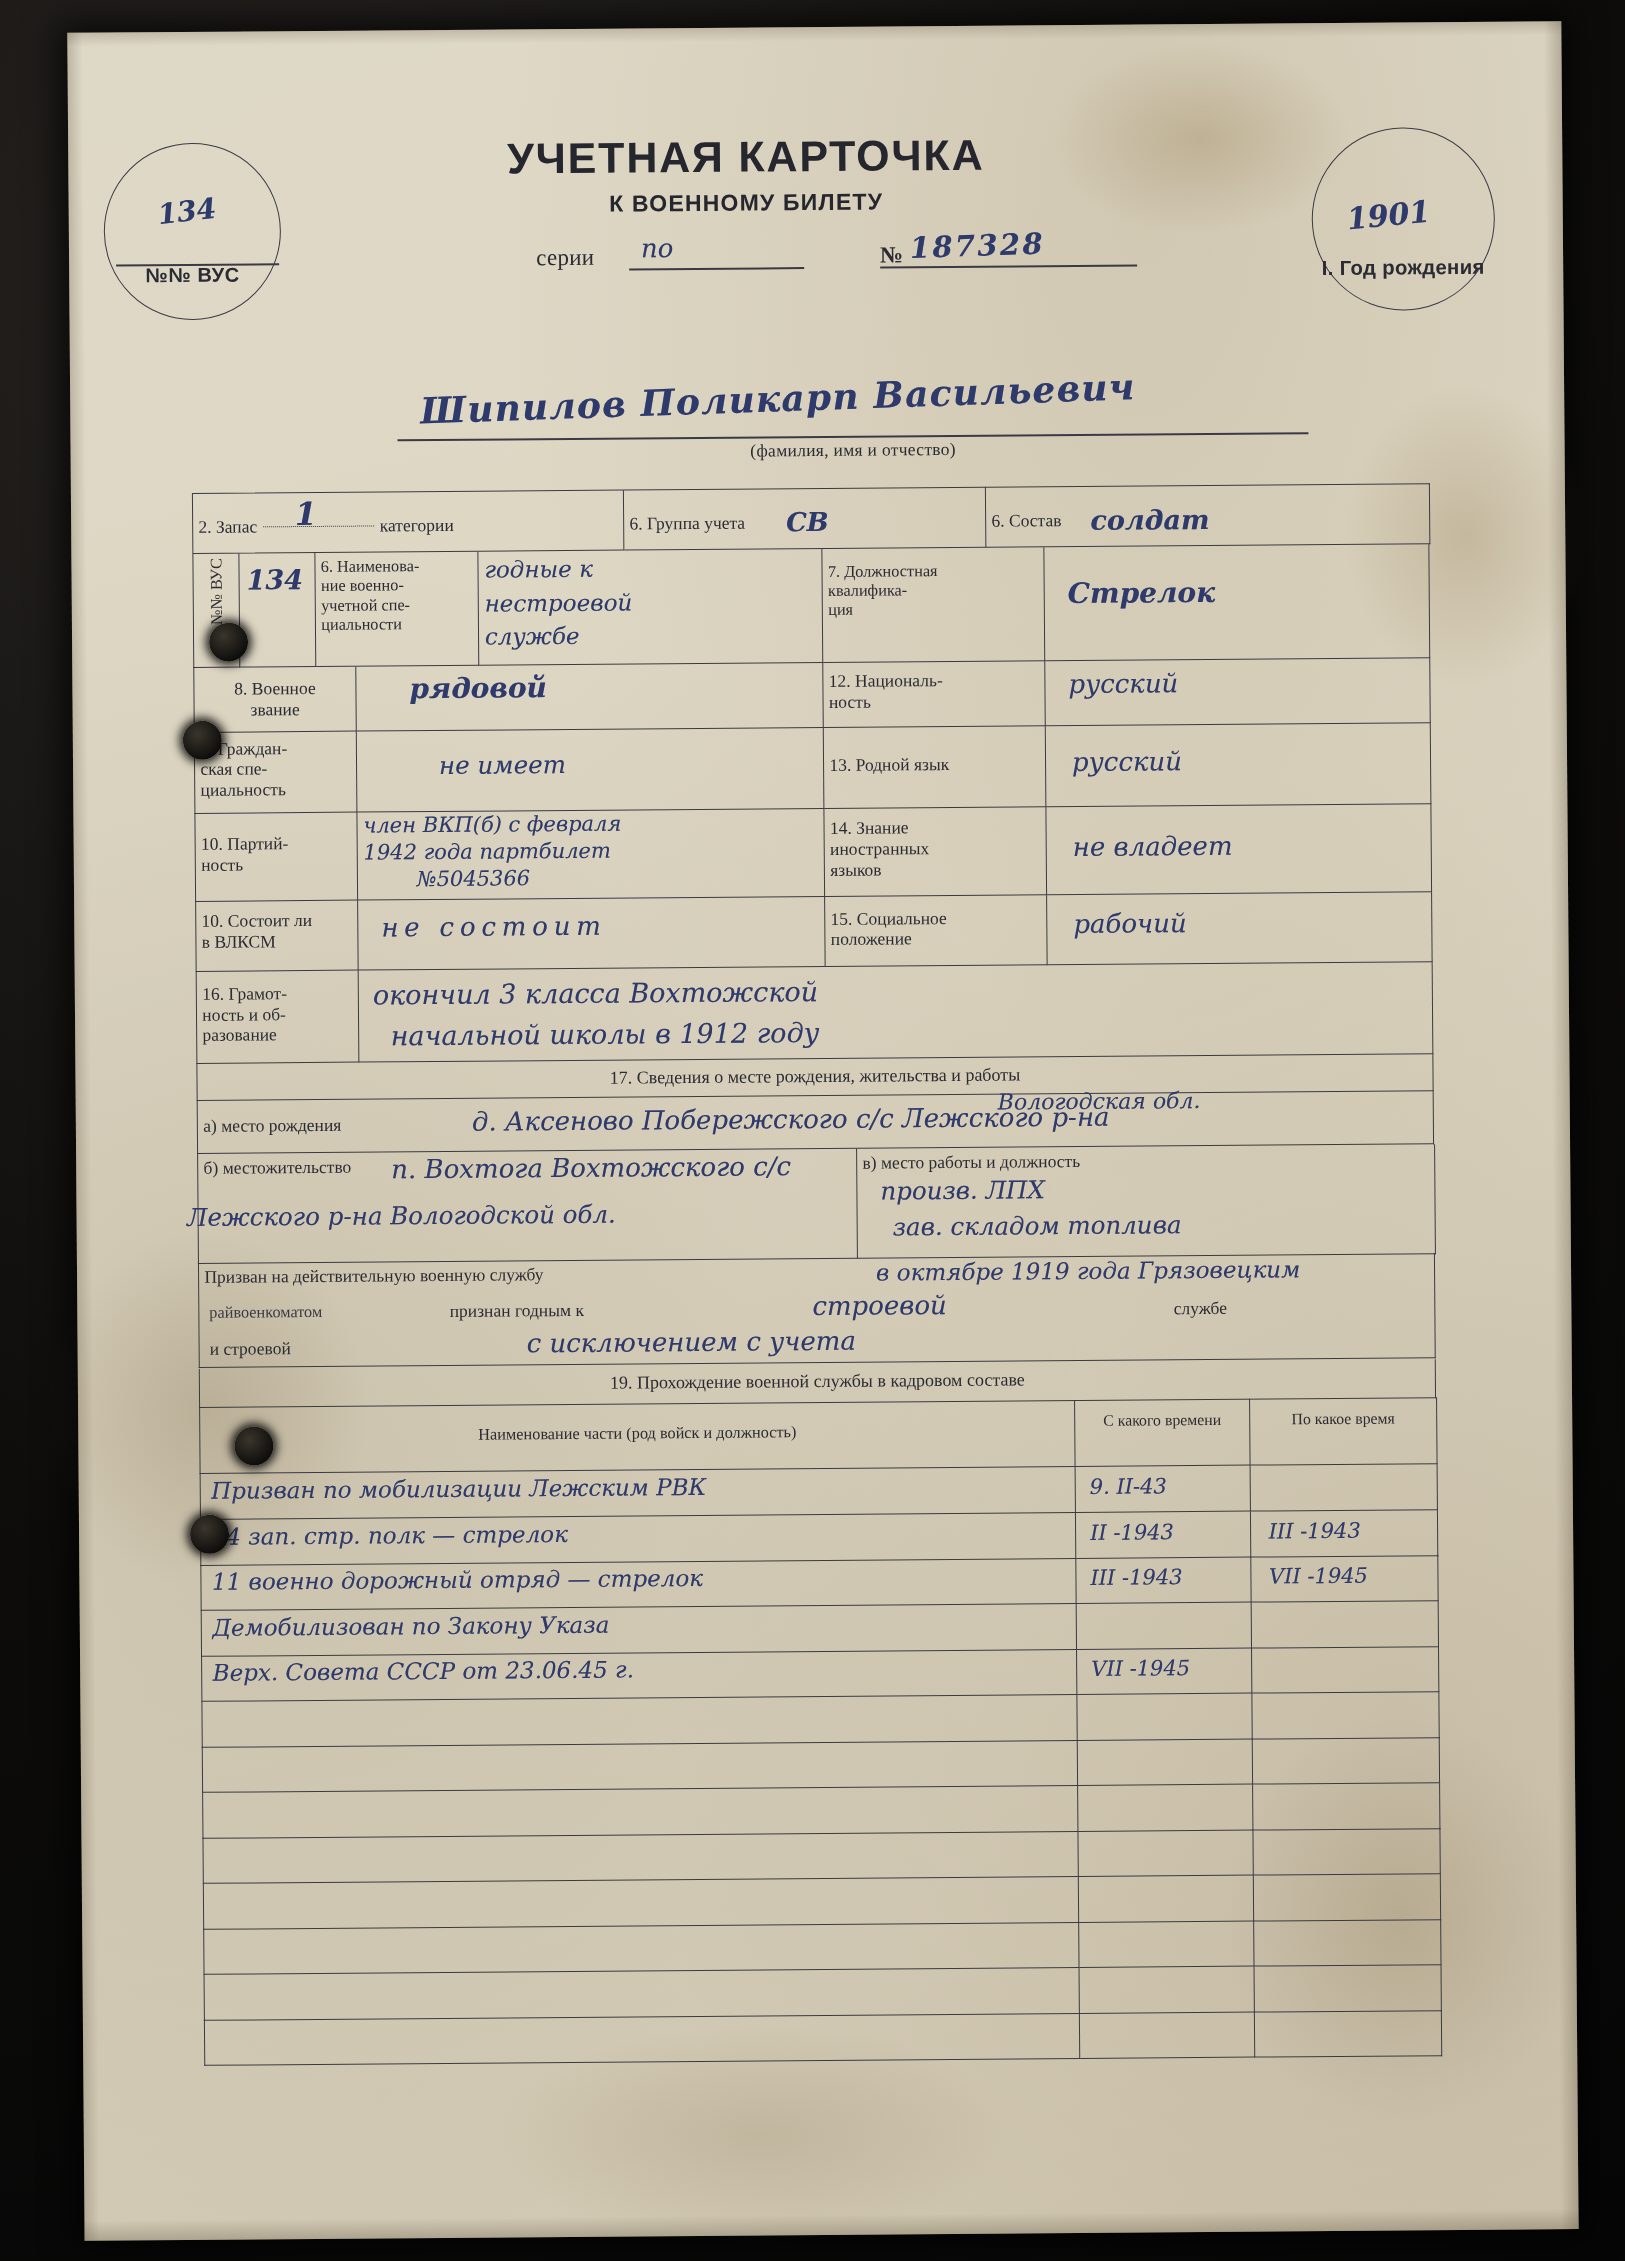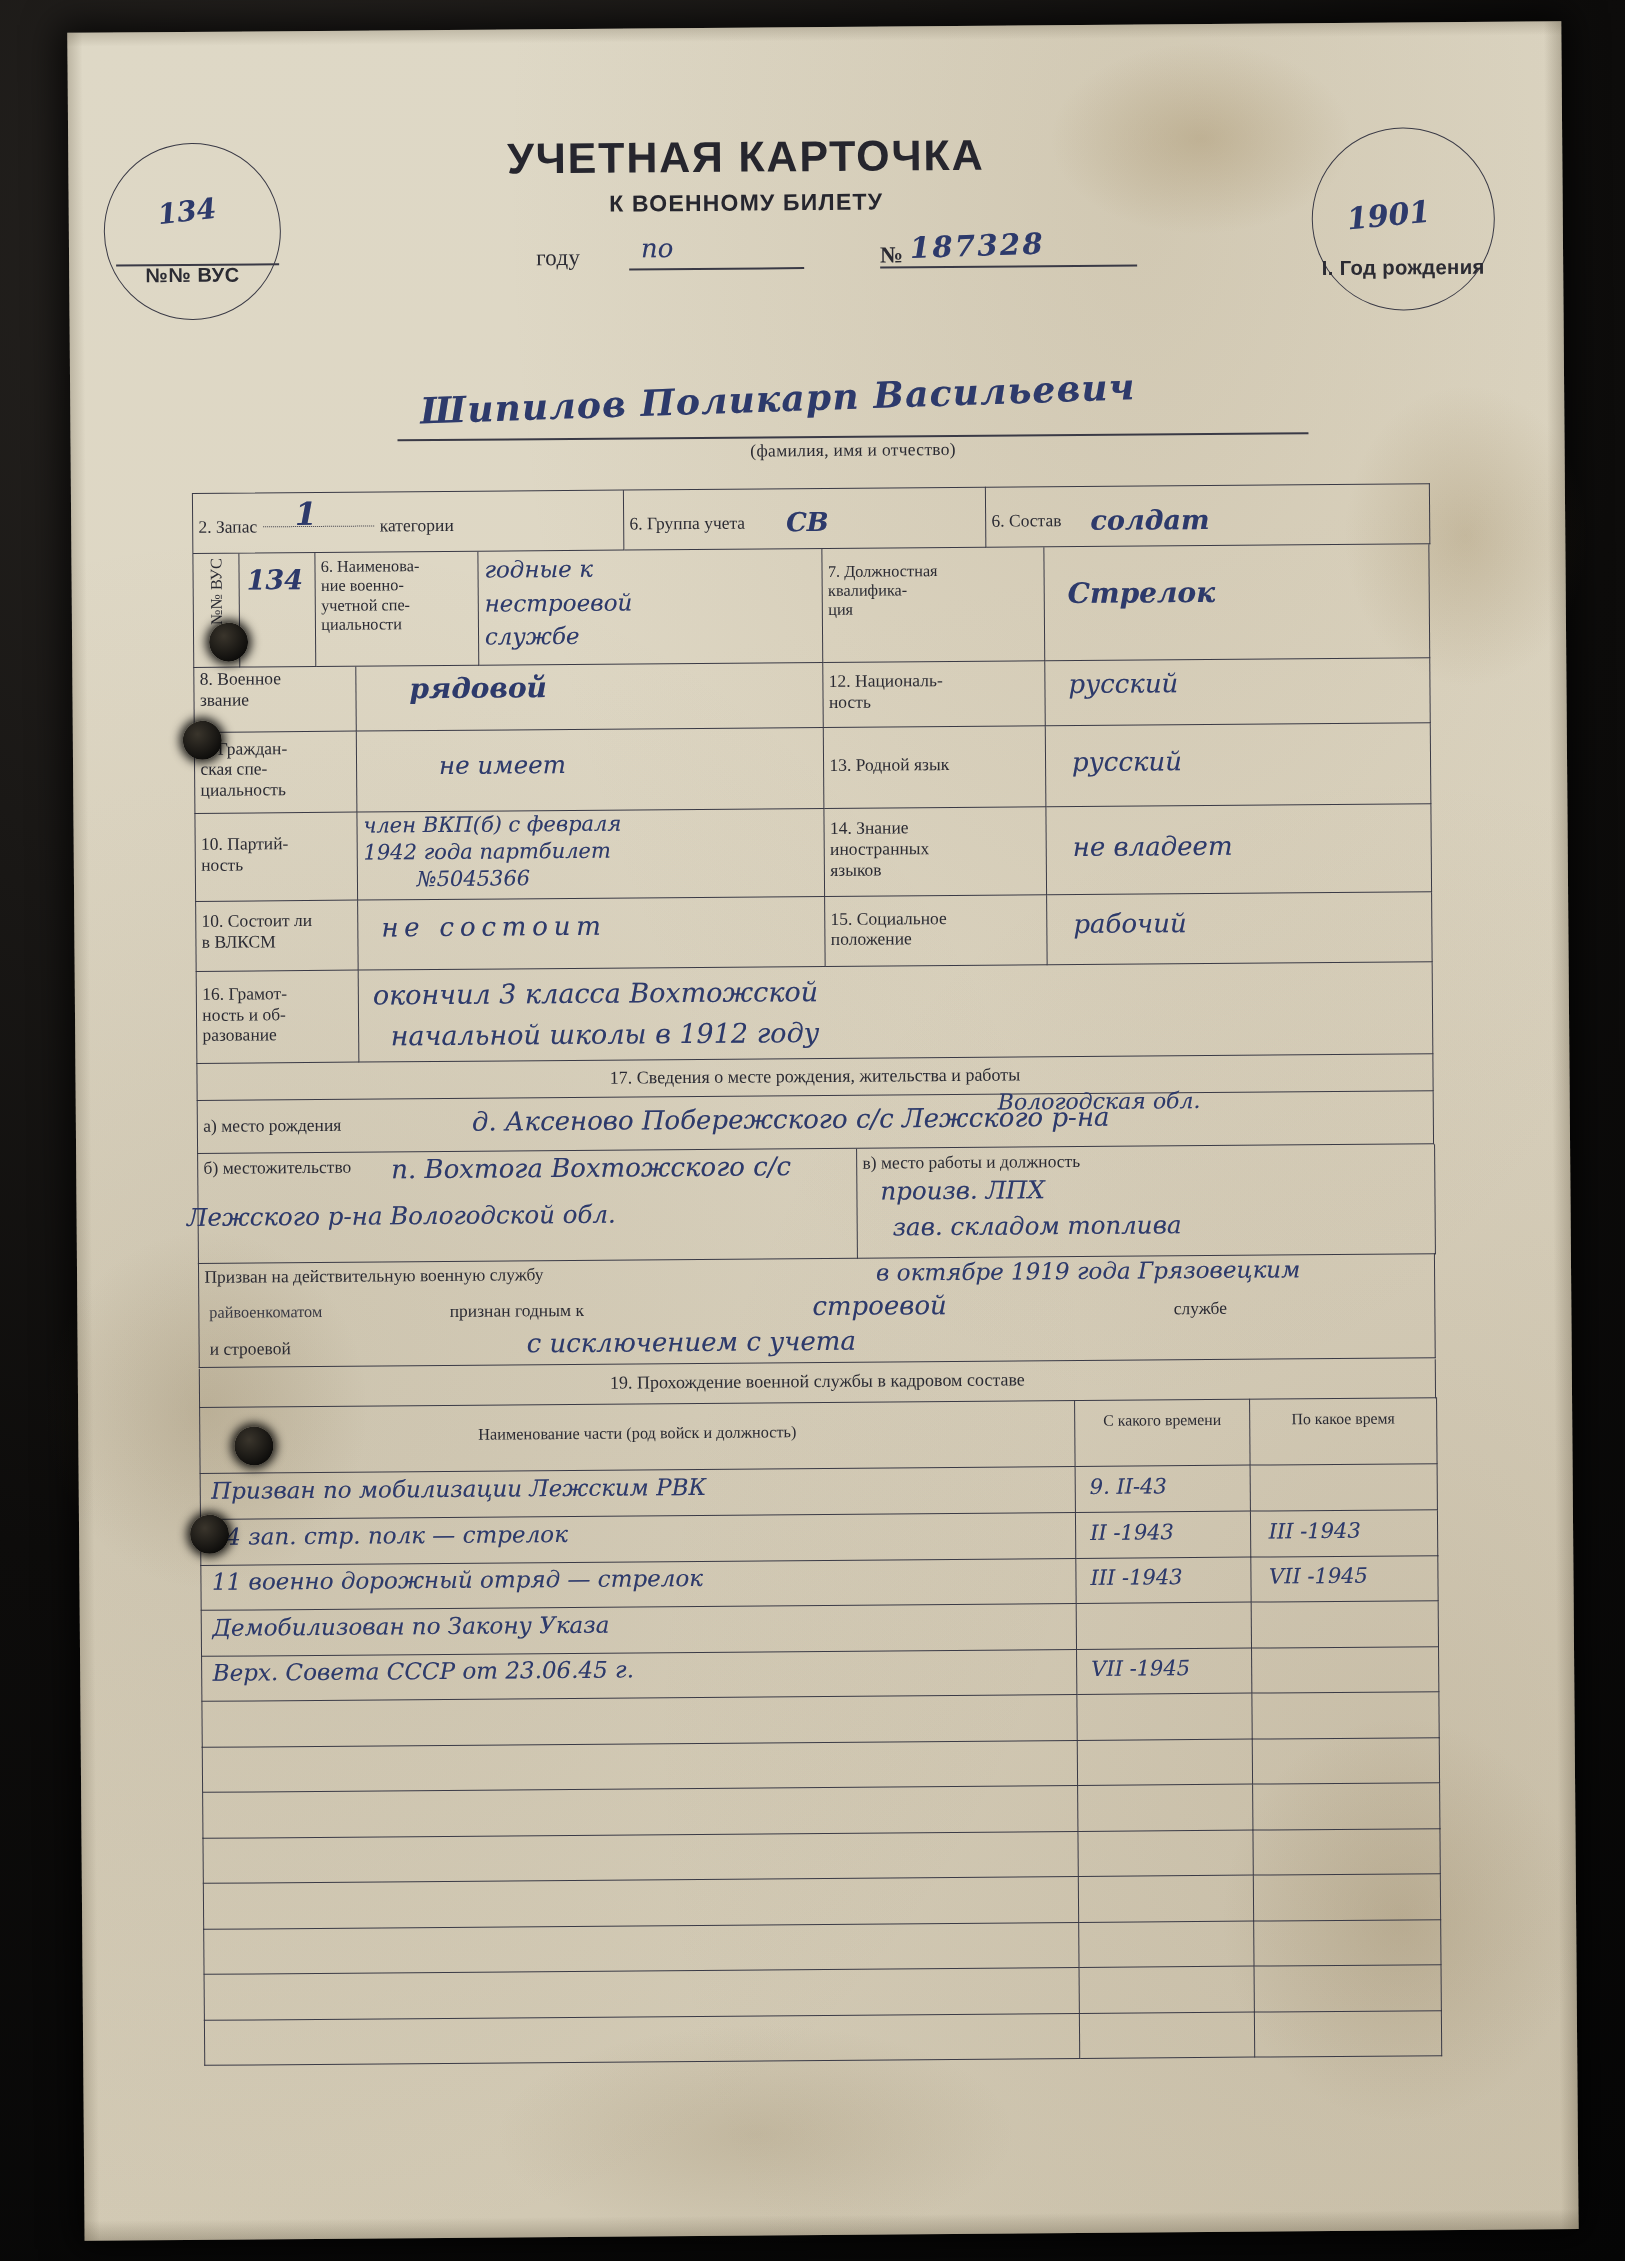--- a/index.html
+++ b/index.html
@@ -107,21 +107,21 @@
   <div class="pr" style="left:47px;top:232px;width:163px;height:1.8px;background:#3a3a46;"></div>
   <div class="pr hw b" style="left:89px;top:163px;font-size:28px;transform:rotate(-6deg);">134</div>
 
   <div class="circ" style="left:1243px;top:105px;width:181px;height:181px;"></div>
   <div class="pr prt" style="left:1249px;top:233px;width:170px;text-align:center;font-family:'Liberation Sans',sans-serif;font-weight:bold;font-size:20.4px;line-height:1.2;">I. Год рождения</div>
   <div class="pr hw b" style="left:1278px;top:175px;font-size:30px;transform:rotate(-5deg);">1901</div>
 
   <div id="title" class="pr">УЧЕТНАЯ КАРТОЧКА</div>
   <div id="subtitle" class="pr">К ВОЕННОМУ БИЛЕТУ</div>
 
-  <div class="pr prt" style="left:467px;top:216px;font-size:23px;">году</div>
+  <div class="pr prt" style="left:467px;top:216px;font-size:23px;">серии</div>
   <div class="pr" style="left:560px;top:240px;width:175px;height:1.8px;background:#3a3a46;"></div>
   <div class="pr hw" style="left:572px;top:205px;font-size:26px;">по</div>
 
   <div class="pr prt" style="left:811px;top:216px;font-size:23px;font-weight:bold;">№</div>
   <div class="pr" style="left:811px;top:240px;width:257px;height:1.8px;background:#3a3a46;"></div>
   <div class="pr hw b" style="left:841px;top:203px;font-size:29px;letter-spacing:2.3px;transform:rotate(-1.5deg);">187328</div>
 
   <div class="pr hw b" style="left:350px;top:350px;font-size:36px;letter-spacing:1.2px;transform:rotate(-1.5deg);">Шипилов Поликарп Васильевич</div>
   <div class="pr" style="left:327px;top:409px;width:911px;height:1.8px;background:#3a3a46;"></div>
   <div class="pr prt" style="left:327px;top:413px;width:911px;text-align:center;font-size:17.5px;">(фамилия, имя и отчество)</div>
@@ -176,21 +176,21 @@
         <div>7. Должностная</div>
         <div>квалифика-</div>
         <div>ция</div>
       </div>
     </div>
     <div class="cell br bb" style="left:852px;top:61px;width:385px;height:114px;">
       <div class="hw b" style="position:absolute;left:23px;top:30px;font-size:28px;">Стрелок</div>
     </div>
 
     <div class="cell bl br bb" style="left:0;top:175px;width:163px;height:65px;">
-      <div class="lbl" style="padding-top:1px;">
+      <div class="lbl" style="padding-top:11px;text-align:center;">
         <div>8. Военное</div>
         <div>звание</div>
       </div>
     </div>
     <div class="cell br bb" style="left:163px;top:175px;width:467px;height:65px;">
       <div class="hw b" style="position:absolute;left:53px;top:5.8px;font-size:28px;">рядовой</div>
     </div>
     <div class="cell br bb" style="left:630px;top:175px;width:222px;height:65px;">
       <div class="lbl" style="padding-top:8.2px;">
         <div>12. Националь-</div>

